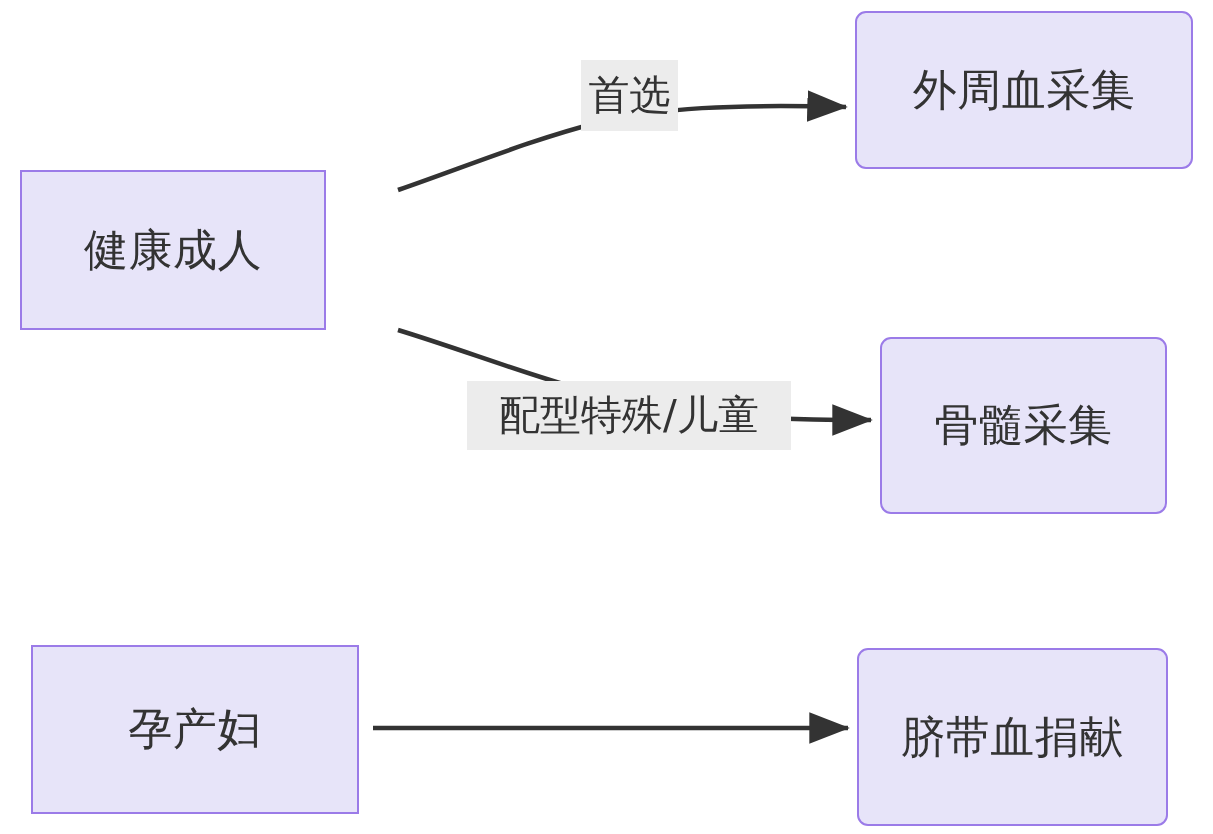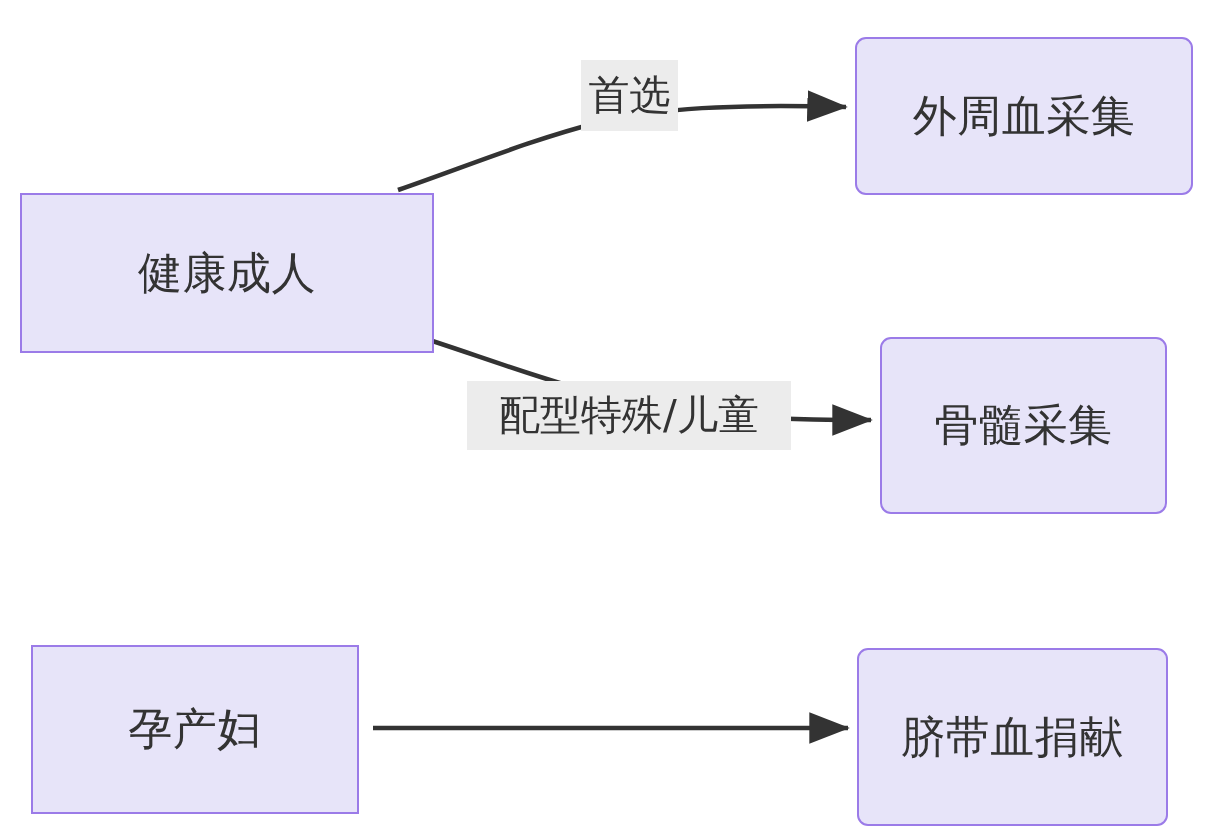--- a/index.html
+++ b/index.html
@@ -58,22 +58,22 @@
     line-height: 1.0;
     white-space: nowrap;
     display: flex;
     align-items: center;
     justify-content: center;
     padding: 0 4px;
     box-sizing: border-box;
   }
 
   
-  #node-healthy-adult   { left: 20px;  top: 193px; width: 414px; height: 160px; }
-  #node-peripheral      { left: 855px; top: 37px;  width: 338px; height: 158px; }
+  #node-healthy-adult   { left: 20px;  top: 170px; width: 306px; height: 160px; }
+  #node-peripheral      { left: 855px; top: 11px;  width: 338px; height: 158px; }
   #node-bone-marrow     { left: 880px; top: 337px; width: 287px; height: 177px; }
   #node-maternal        { left: 31px;  top: 645px; width: 328px; height: 169px; }
   #node-cord-blood      { left: 857px; top: 648px; width: 311px; height: 178px; }
 
   
   #edge-label-first-choice { left: 581px; top: 60px;  width: 97px;  height: 71px; }
   #edge-label-special      { left: 467px; top: 381px; width: 324px; height: 69px; }
 </style>
 </head>
 <body>

